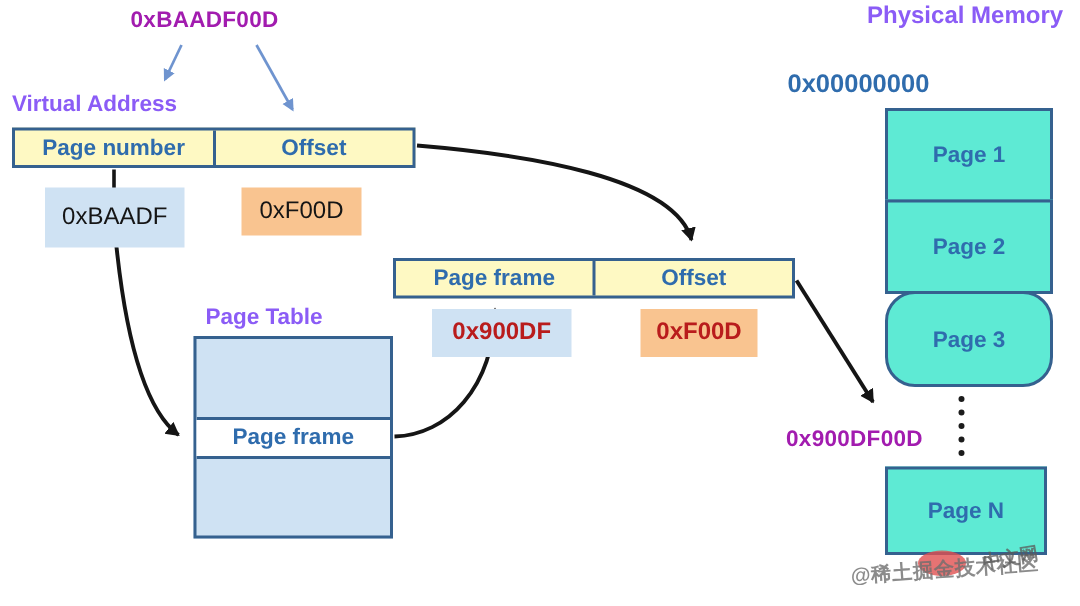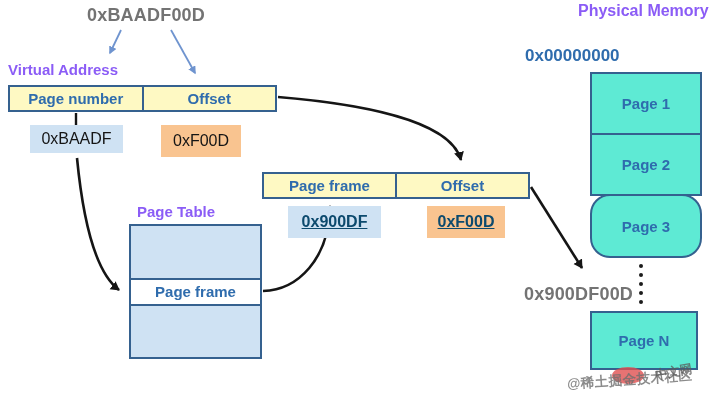--- a/index.html
+++ b/index.html
@@ -6,37 +6,37 @@
   #canvas{
     position:relative;width:720px;height:404px;background:#ffffff;
     font-family:"Liberation Sans","DejaVu Sans",sans-serif;
     overflow:hidden;
   }
   .abs{position:absolute;box-sizing:border-box;}
   
   #arrow-layer{position:absolute;left:0;top:0;z-index:1;pointer-events:none;}
   .z2{z-index:2;}
   .green-label{color:#8b5cf6;font-weight:bold;font-size:15px;white-space:nowrap;}
-  .addr-black{color:#737373;font-size:18px;white-space:nowrap;letter-spacing:.2px;}
+  .addr-black{color:#a21caf;font-size:15px;white-space:nowrap;letter-spacing:.2px;}
   .addr-blue{color:#2f6cad;font-weight:bold;white-space:nowrap;}
   .split-box{
     display:flex;background:#fef9c3;border:2.5px solid #35618f;
   }
   .split-box .cell{
     flex:1;display:flex;align-items:center;justify-content:center;
     color:#2f6cad;font-weight:bold;font-size:15px;
   }
   .split-box .cell + .cell{border-left:2.5px solid #35618f;}
   .chip{
     display:flex;align-items:center;justify-content:center;
     font-size:16px;white-space:nowrap;
   }
   .chip.blue-bg{background:#cfe2f3;color:#151515;}
   .chip.orange-bg{background:#f9c490;color:#151515;}
-  .chip.green-text{color:#0c4a6e;font-weight:bold;text-decoration:underline;}
+  .chip.green-text{color:#b91c1c;font-weight:bold;}
   .ptable{
     border:2px solid #35618f;background:#cfe2f3;
     display:flex;flex-direction:column;
   }
   .ptable .prow-fill{flex:1;}
   .ptable .prow-entry{
     height:24px;background:#ffffff;border-top:2px solid #35618f;border-bottom:2px solid #35618f;
     display:flex;align-items:center;justify-content:center;
     color:#2f6cad;font-weight:bold;font-size:15px;
   }
@@ -90,21 +90,21 @@
 
   <div class="abs addr-black z2" style="left:87px;top:5px;font-weight:bold;">0xBAADF00D</div>
 
   <div class="abs green-label z2" style="left:8px;top:61px;">Virtual Address</div>
 
   <div class="abs split-box z2" style="left:8px;top:85px;width:269px;height:27px;">
     <div class="cell">Page number</div>
     <div class="cell">Offset</div>
   </div>
 
-  <div class="abs chip blue-bg z2" style="left:30px;top:125px;width:93px;height:28px;">0xBAADF</div>
+  <div class="abs chip blue-bg z2" style="left:30px;top:125px;width:93px;height:40px;">0xBAADF</div>
   <div class="abs chip orange-bg z2" style="left:161px;top:125px;width:80px;height:32px;">0xF00D</div>
 
 
   <div class="abs split-box z2" style="left:262px;top:172px;width:268px;height:27px;">
     <div class="cell">Page frame</div>
     <div class="cell">Offset</div>
   </div>
 
   <div class="abs chip blue-bg green-text z2" style="left:288px;top:206px;width:93px;height:32px;">0x900DF</div>
   <div class="abs chip orange-bg green-text z2" style="left:427px;top:206px;width:78px;height:32px;">0xF00D</div>

